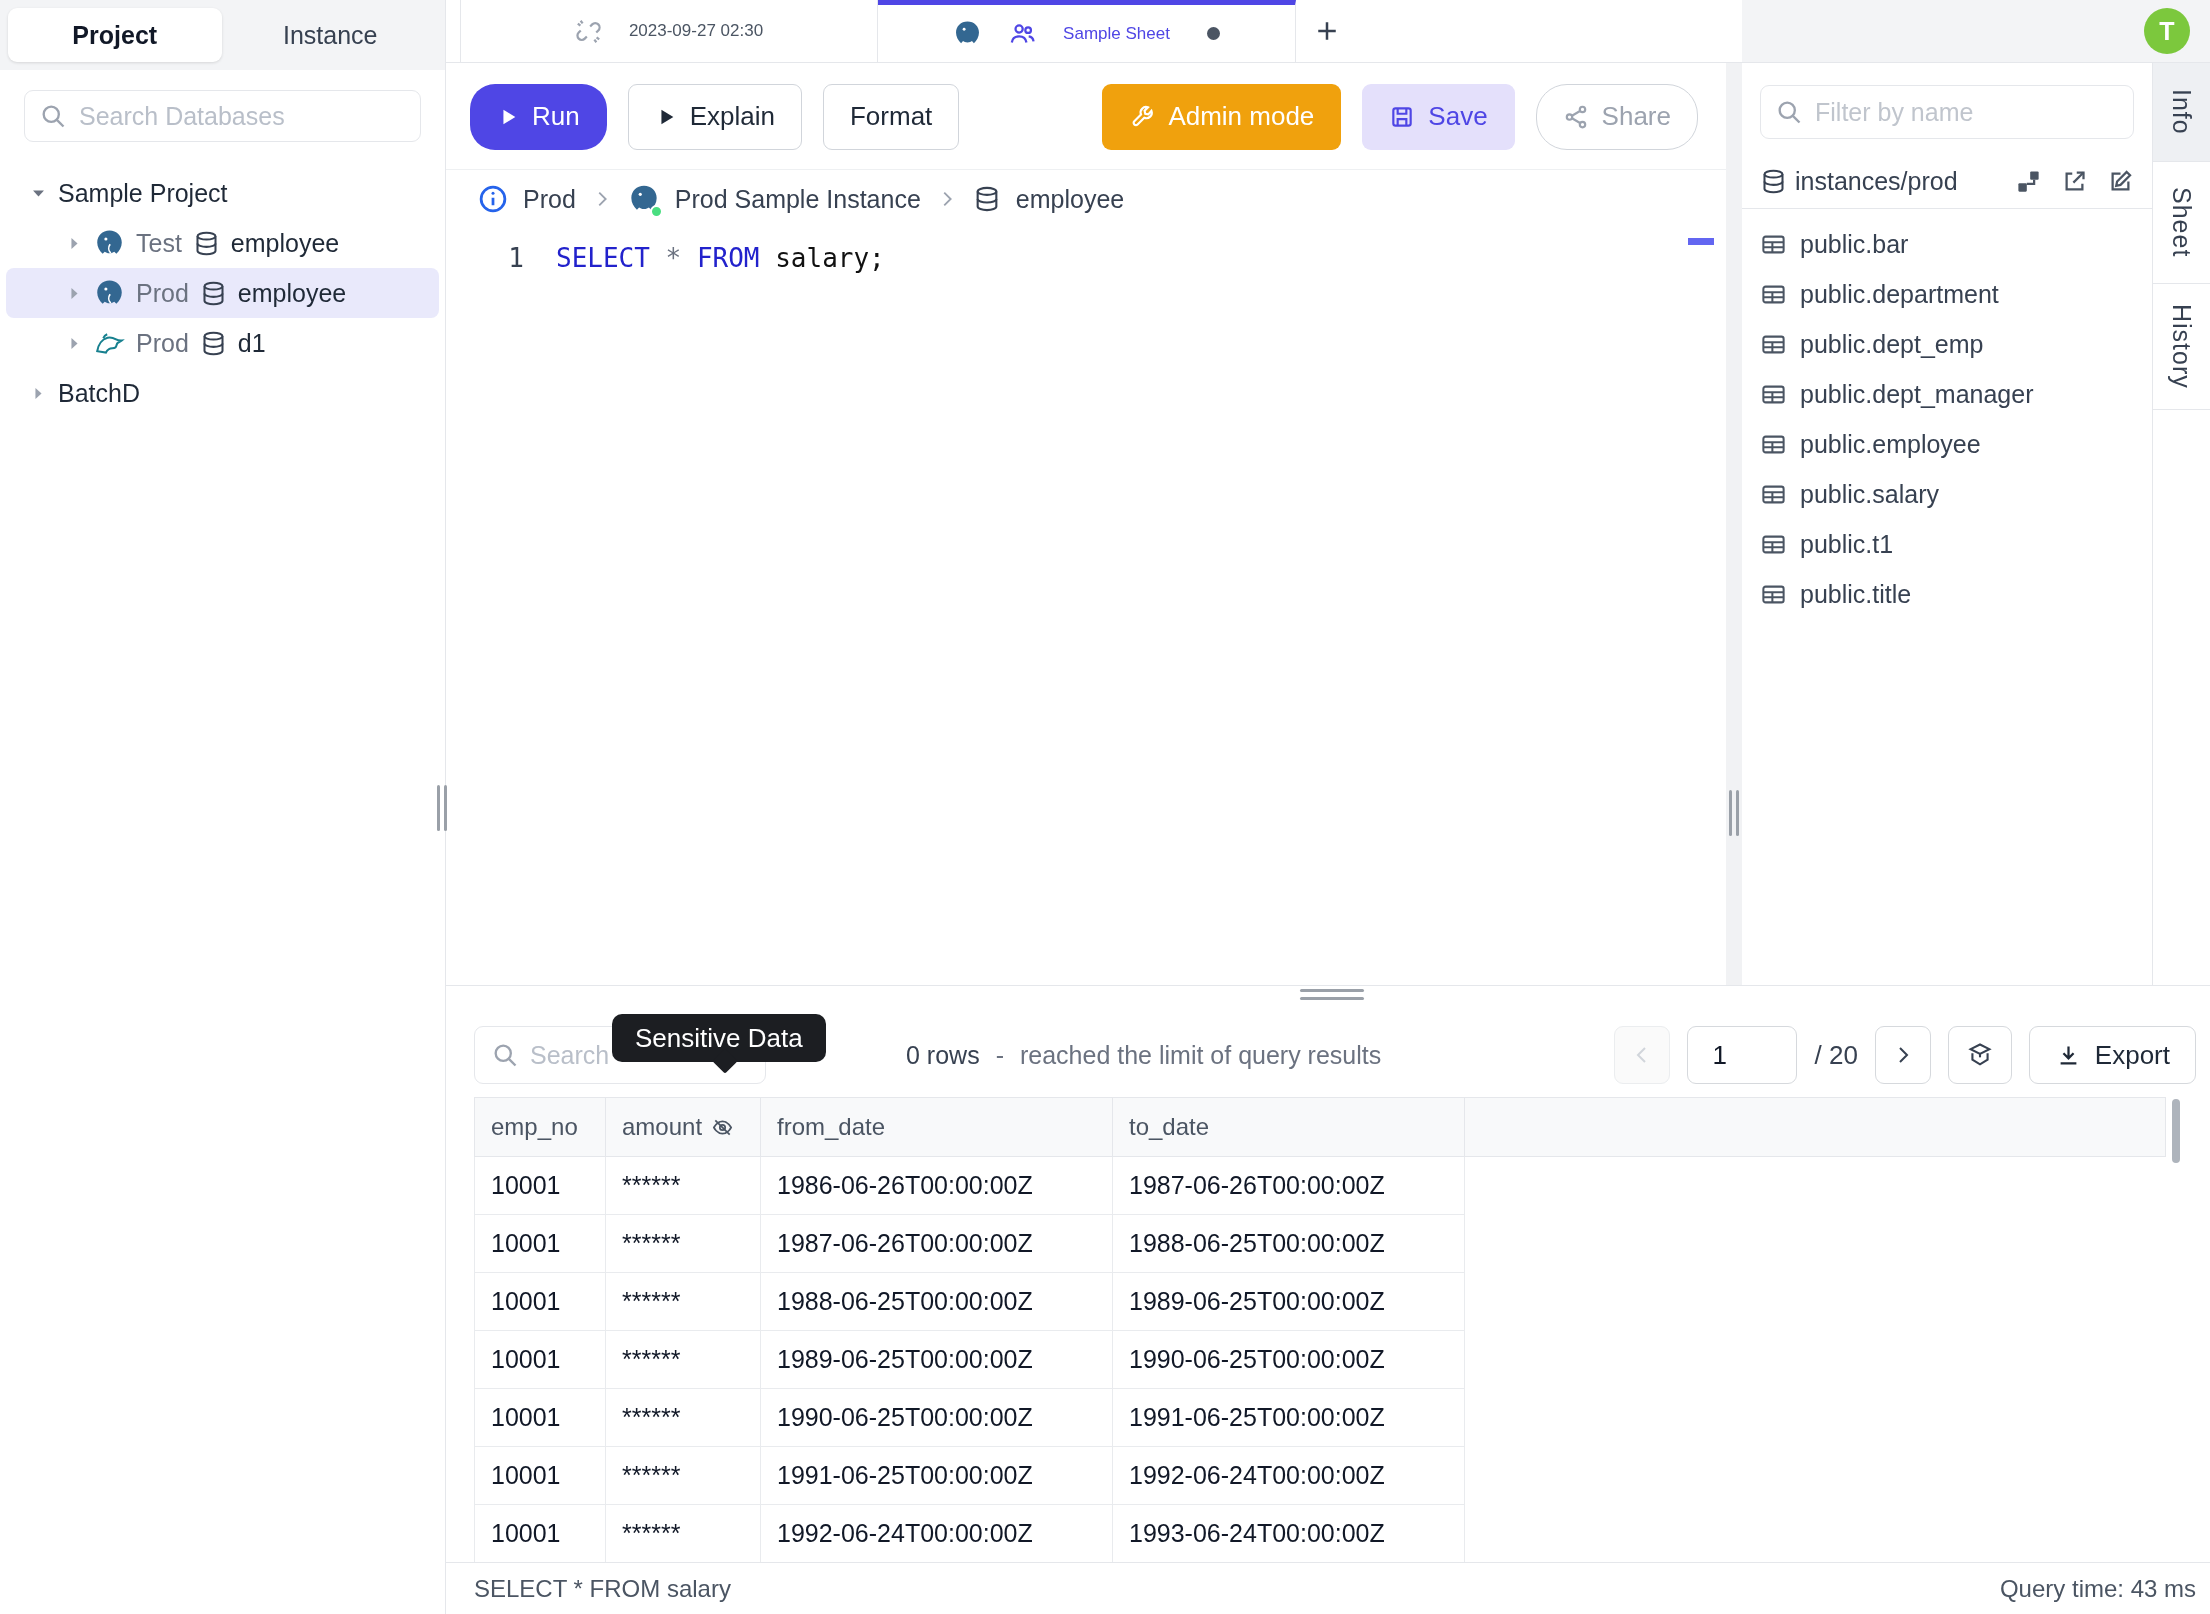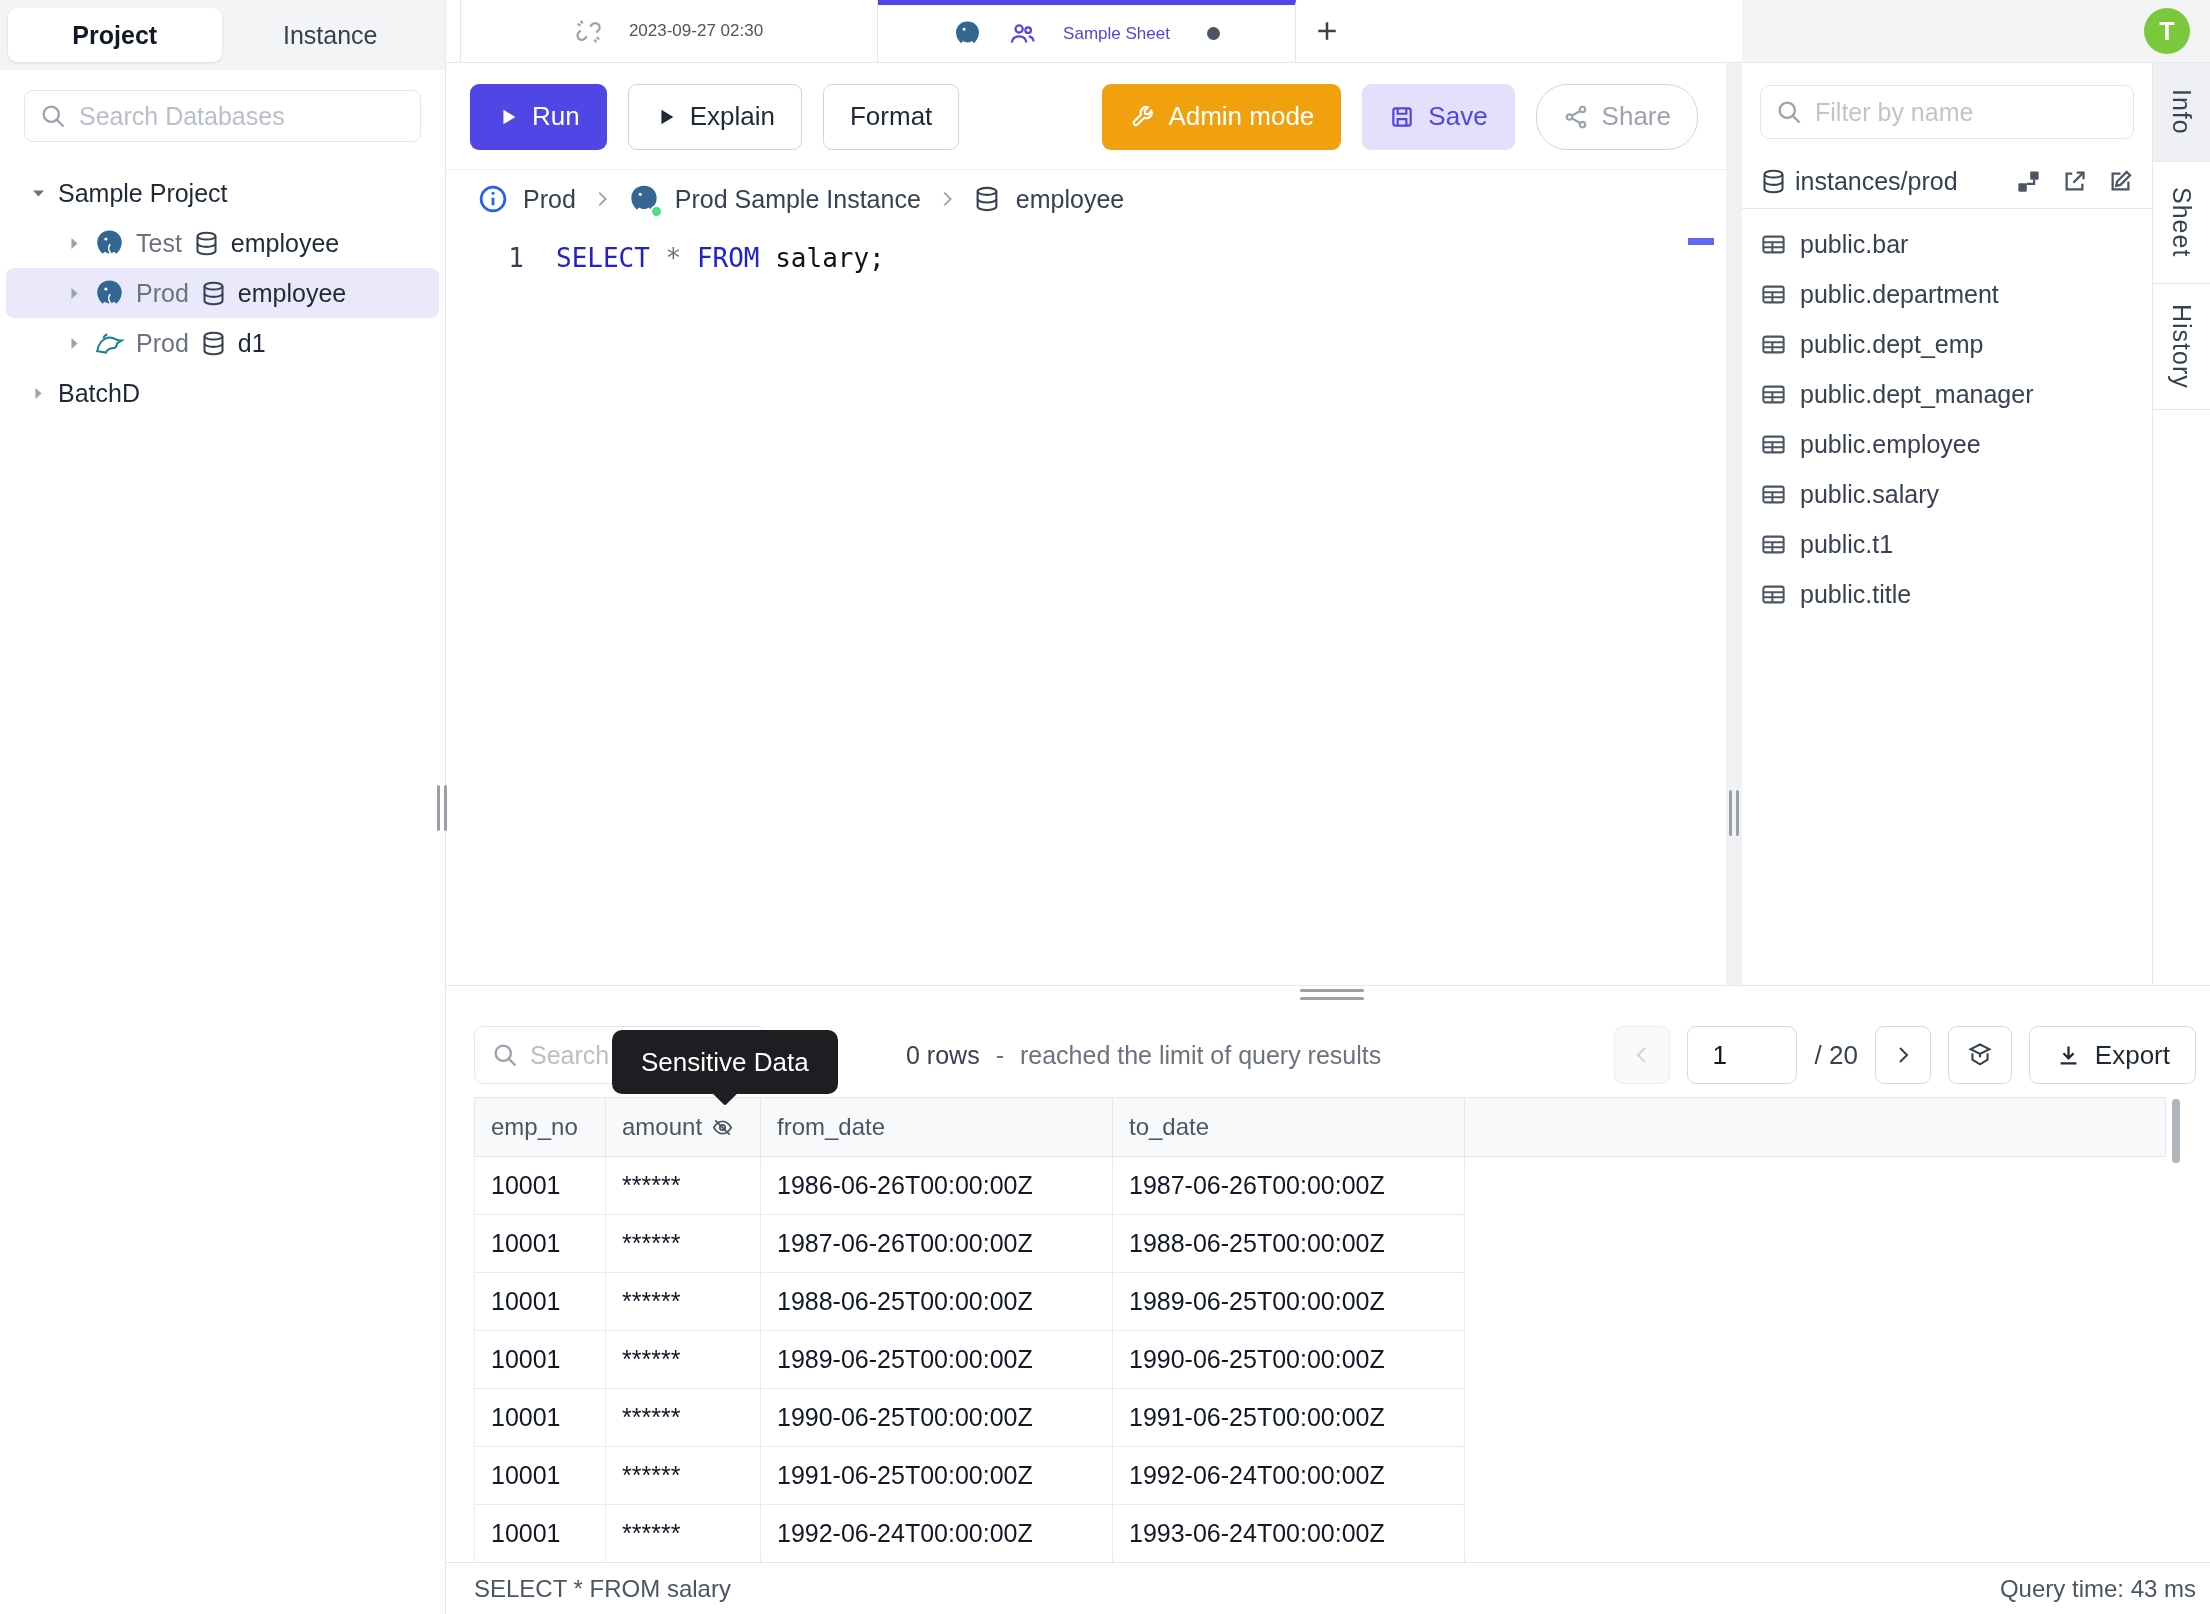--- a/index.html
+++ b/index.html
@@ -41,21 +41,21 @@
   .sheet-tab.inactive .tabicon { color:#9ca3af; }
   .sheet-tab.active { color:#4f46e5; border-top:5px solid #4f46e5; border-right:1px solid #e5e7eb; background:#fff; font-weight:500; }
   .unsaved-dot { width:13px; height:13px; border-radius:50%; background:#4b5563; margin-left:10px; }
   .newtab { width:62px; display:flex; align-items:center; justify-content:center; color:#374151; }
   .topright { position:absolute; left:1742px; top:0; width:468px; height:63px; background:#f3f4f6; border-bottom:1px solid #e5e7eb; display:flex; align-items:center; justify-content:flex-end; padding-right:20px; }
   .avatar { width:46px; height:46px; border-radius:50%; background:#7cc83d; color:#fff; font-size:25px; font-weight:700; display:flex; align-items:center; justify-content:center; }
 
   
   .toolbar { position:absolute; left:446px; top:64px; width:1280px; height:106px; background:#fff; display:flex; align-items:center; padding:0 28px 0 24px; gap:21px; border-bottom:1px solid #eef0f2; }
   .btn { height:66px; border-radius:9px; display:inline-flex; align-items:center; justify-content:center; gap:13px; padding:0 26px; font-size:26px; font-family:inherit; border:1px solid transparent; background:#fff; cursor:pointer; }
-  .btn-run { background:#4f46e5; color:#fff; }
+  .btn-run { background:#4f46e5; color:#fff;border-radius:25px; }
   .btn-outline { border-color:#d1d5db; color:#1f2937; }
   .btn-admin { background:#f0a10d; color:#fff; margin-left:auto; }
   .btn-save { background:#e4e0fb; color:#4f46e5; font-weight:500; }
   .btn-share { border-color:#d1d5db; color:#9ca3af;border-radius:31px; }
 
   
   .editor-pane { position:absolute; left:446px; top:171px; width:1280px; height:814px; background:#fff; }
   .breadcrumb { height:56px; display:flex; align-items:center; gap:15px; padding-left:32px; font-size:25px; color:#374151; }
   .crumb-sep { color:#9ca3af; }
   .pgwrap { position:relative; width:32px; height:32px; }
@@ -97,21 +97,21 @@
   .rows-info { margin-left:104px; display:flex; align-items:center; gap:16px; font-size:25px; color:#6b7280; }
   .rows-count { color:#374151; }
   .pager { margin-left:auto; display:flex; align-items:center; gap:17px; }
   .pbtn { width:56px; height:58px; border-radius:9px; border:1px solid #d6d9dd; background:#fff; color:#374151; display:flex; align-items:center; justify-content:center; }
   .pbtn.disabled { background:#fafafa; border-color:#ebedef; color:#d1d5db; }
   .pinput { width:110px; height:58px; border:1px solid #d6d9dd; border-radius:9px; font-size:26px; font-family:inherit; padding-left:24px; color:#111827; outline:none; }
   .ptotal { font-size:26px; color:#374151; }
   .cubebtn { width:64px; }
   .export-btn { height:58px; border:1px solid #d6d9dd; border-radius:9px; background:#fff; display:flex; align-items:center; gap:13px; padding:0 25px; font-size:26px; color:#1f2937; }
 
-  .tooltip { position:absolute; left:166px; top:28px; height:64px; background:#1c1e22; color:#fff; border-radius:10px; display:flex; align-items:center; padding:0 29px; font-size:26px; z-index:5;margin-top:16px; }
+  .tooltip { position:absolute; left:166px; top:28px; height:48px; background:#1c1e22; color:#fff; border-radius:10px; display:flex; align-items:center; padding:0 23px; font-size:26px; z-index:5; }
   .tooltip:after { content:""; position:absolute; left:104px; bottom:-8px; width:18px; height:18px; background:#1c1e22; transform:rotate(45deg); border-radius:2px; }
 
   .rtable { position:absolute; left:28px; top:111px; width:1692px; }
   .thead { display:flex; height:60px; background:#f8f9fa; border:1px solid #e5e7eb; }
   .th { display:flex; align-items:center; gap:9px; padding-left:16px; font-size:24px; color:#4b5563; border-right:1px solid #e5e7eb; }
   .th:last-child { border-right:none; }
   .tbody { border-left:1px solid #e9ebee; width:991px; }
   .trow { display:flex; height:58px; border-bottom:1px solid #e9ebee; background:#fff; }
   .td { display:flex; align-items:center; padding-left:16px; font-size:25px; color:#111827; border-right:1px solid #e9ebee; }
   .c1 { width:131px; } .c2 { width:155px; } .c3 { width:352px; } .c4 { width:352px; } .c5 { flex:1; }

